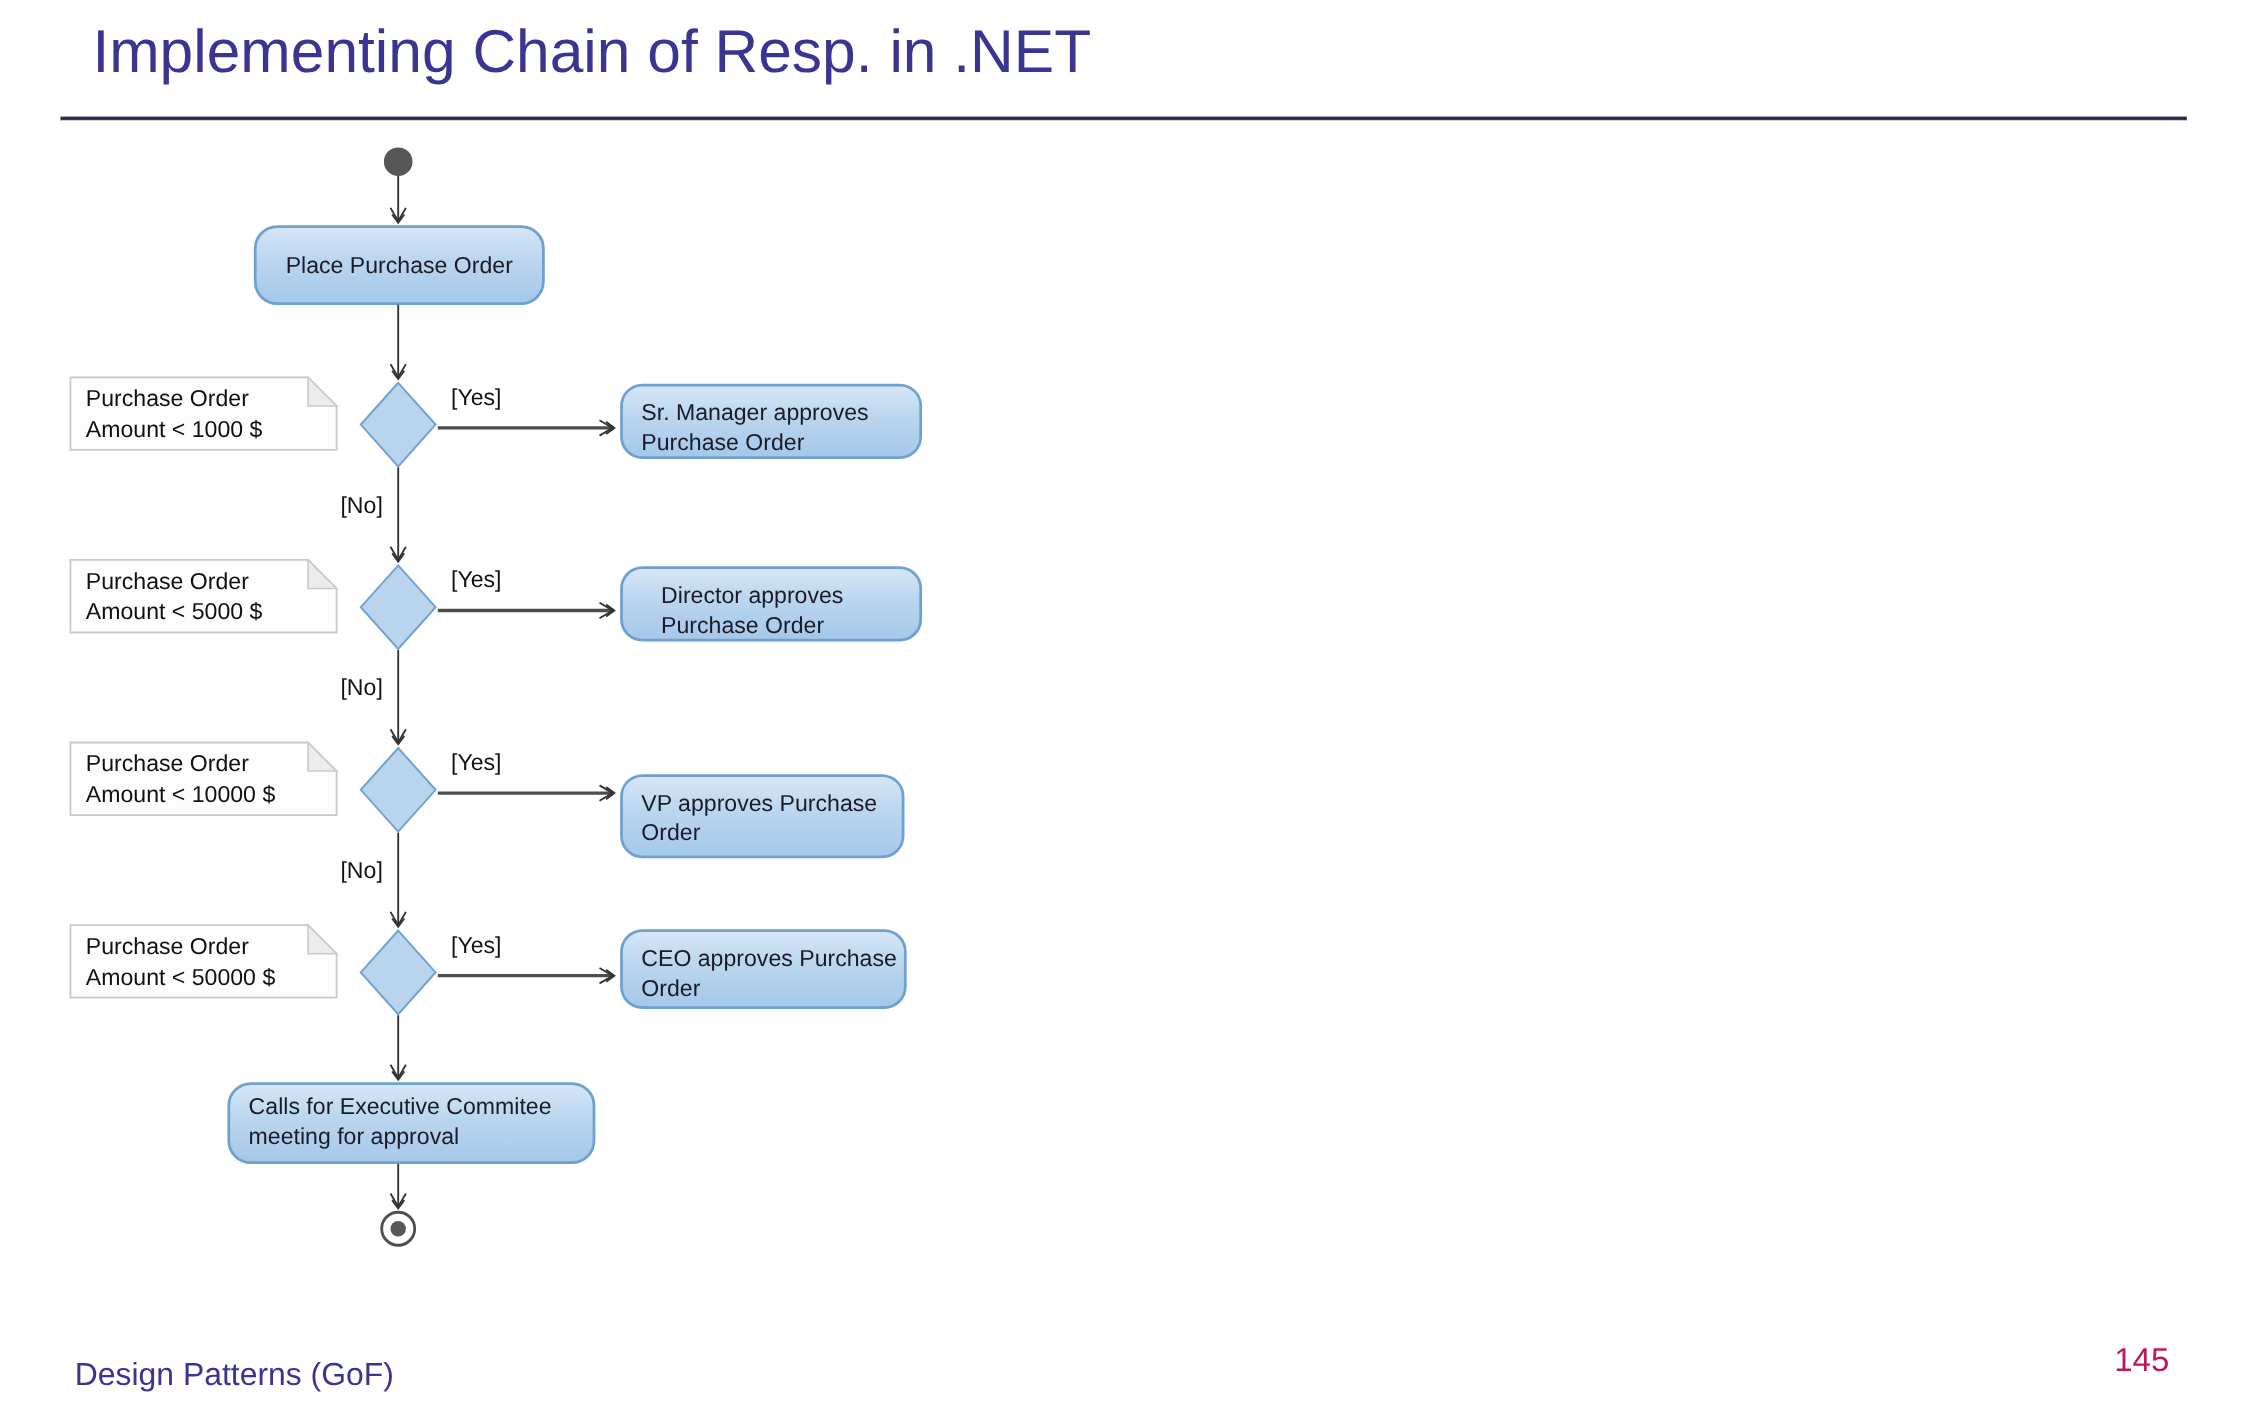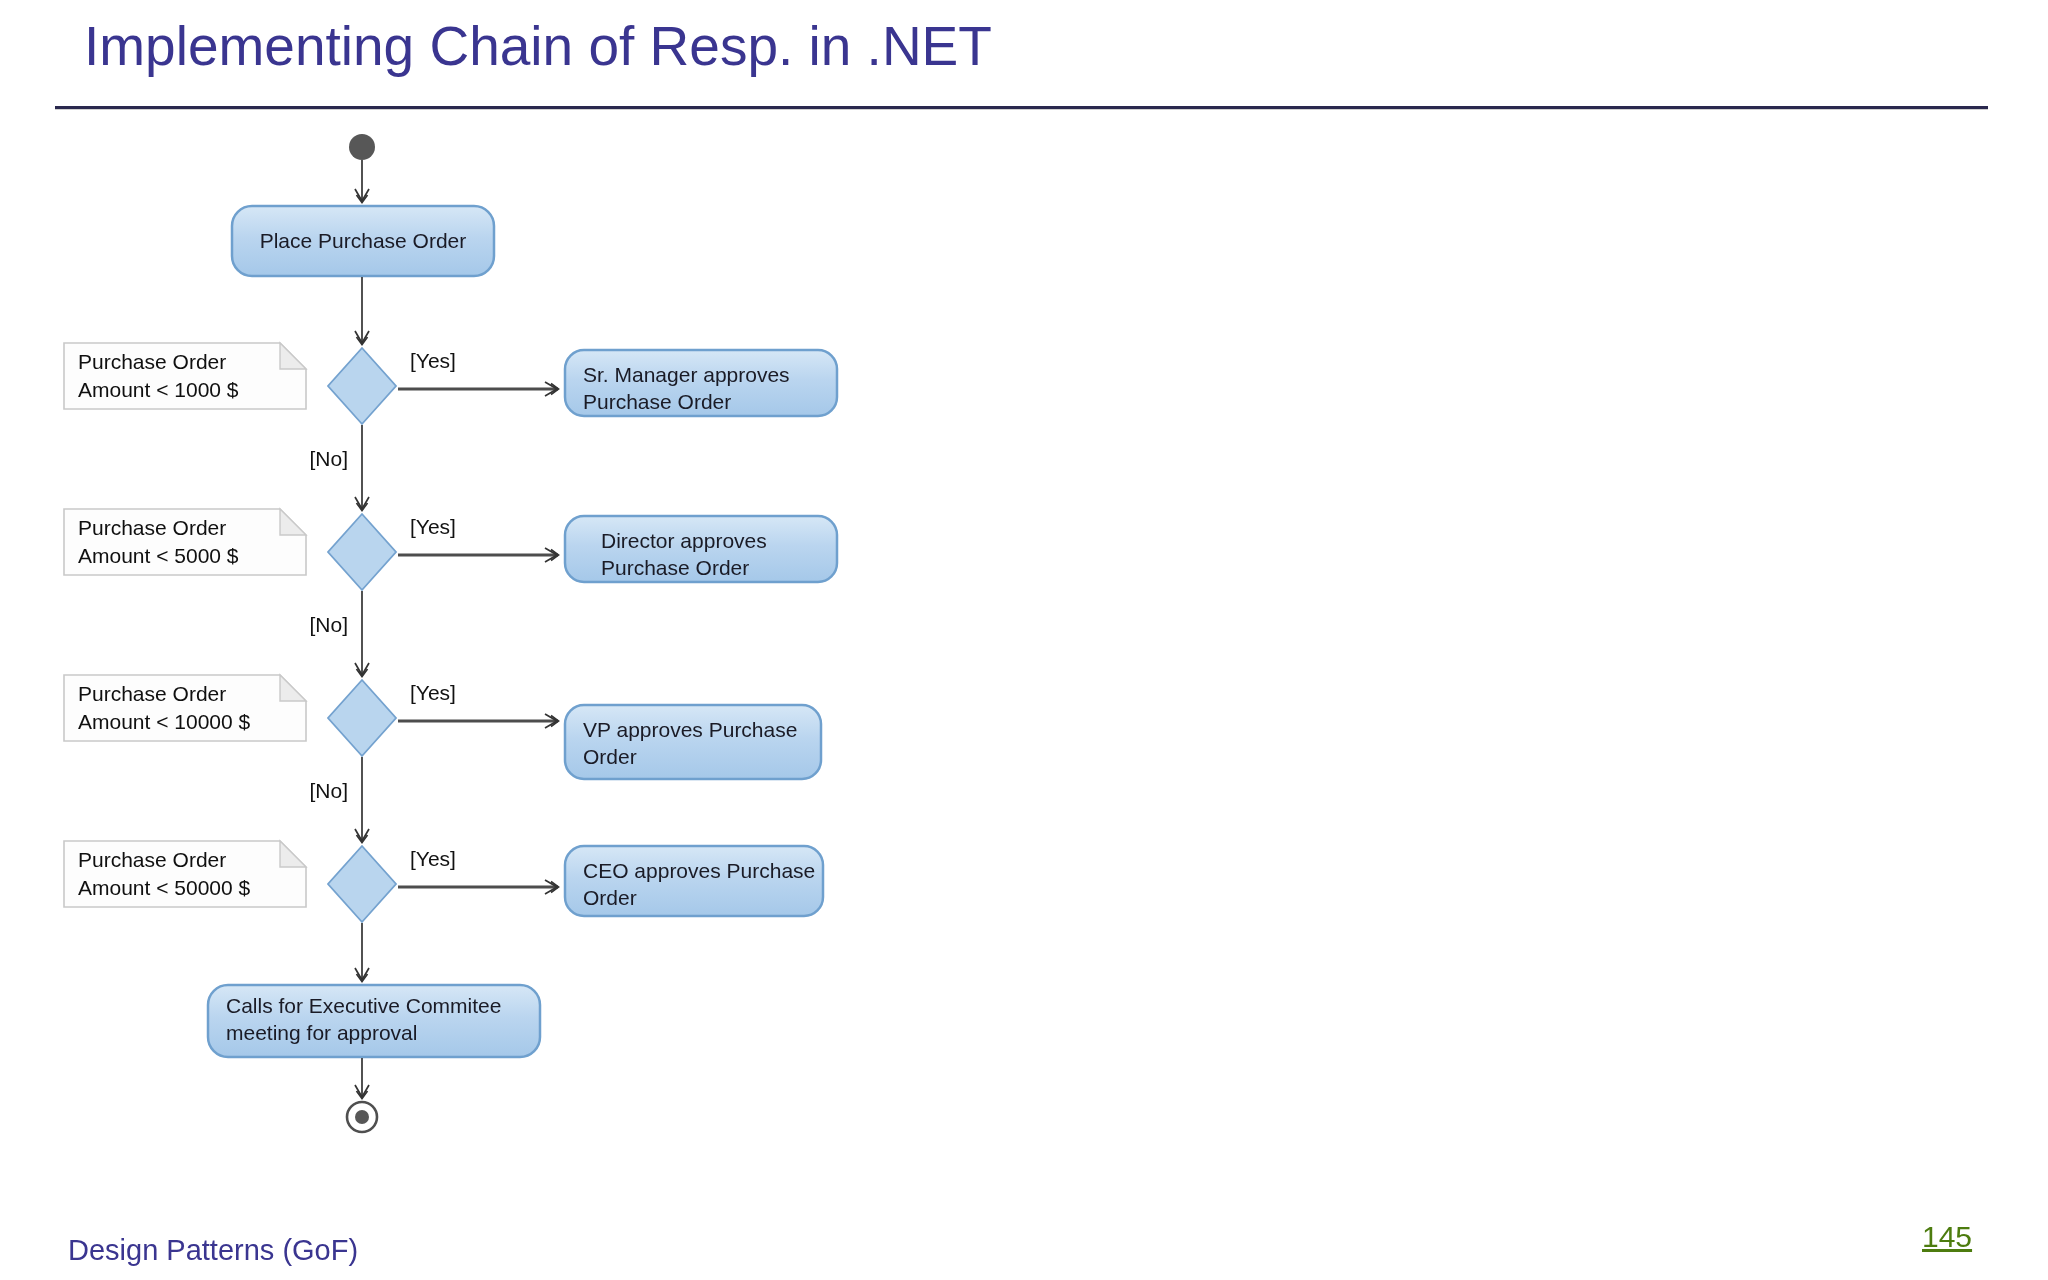--- a/index.html
+++ b/index.html
@@ -19,21 +19,21 @@
   .diagram{position:absolute;left:0;top:0;}
   .dg-text{font-family:"Liberation Sans",sans-serif;font-size:21px;fill:#1A1B26;}
   .note-text{font-family:"Liberation Sans",sans-serif;font-size:21px;fill:#101010;}
   .edge-label{font-family:"Liberation Sans",sans-serif;font-size:21px;fill:#121212;}
   .footer{
     position:absolute;left:68px;top:1234px;
     font-size:29px;color:#3A3590;white-space:nowrap;
   }
   .page-number{
     position:absolute;left:1922px;top:1220px;
-    font-size:30px;color:#4d7c0f;text-decoration:underline;
+    font-size:30px;color:#be185d;
   }
 </style>
 </head>
 <body>
 
 <div class="slide">
 
   <div class="title">Implementing Chain of Resp. in .NET</div>
   <div class="title-rule"></div>
 

